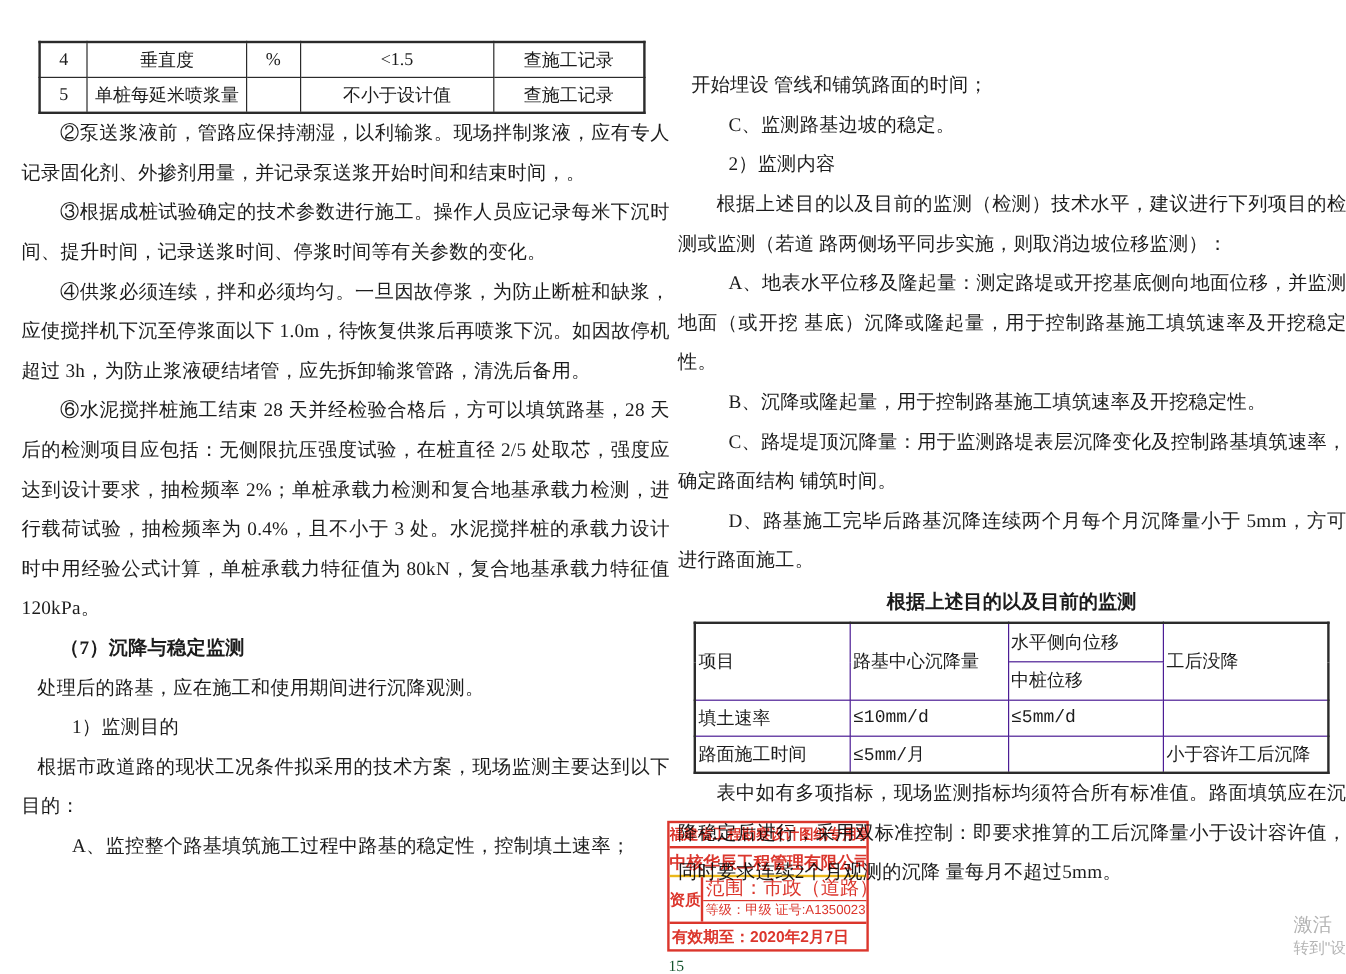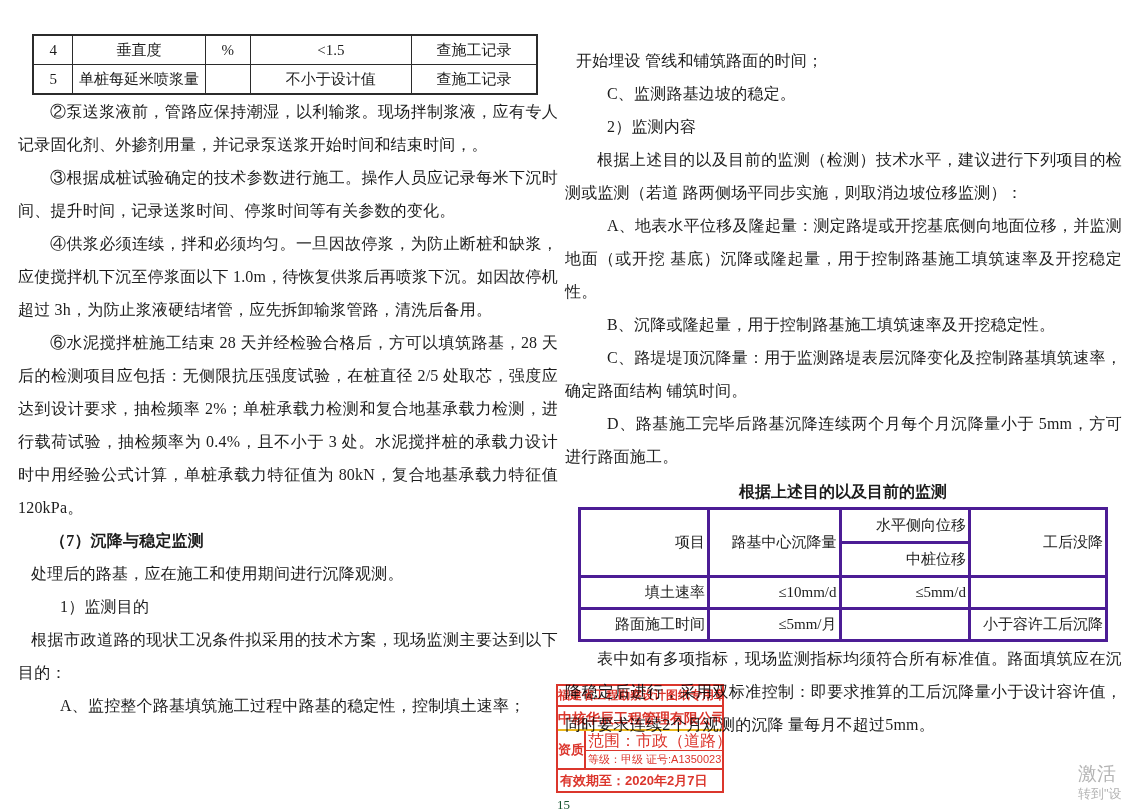--- a/index.html
+++ b/index.html
@@ -3,39 +3,39 @@
 <meta charset="utf-8">
 <style>
   html,body{margin:0;padding:0;background:#e9e9e9;}
   .page{
     position:relative;width:1122px;height:812px;background:#ffffff;
     overflow:hidden;font-family:"Liberation Serif","DejaVu Serif",serif;
     color:#1c1c1c;
   }
   .col{position:absolute;}
   .col-left{left:18px;top:34px;width:540px;}
-  .col-right{left:565px;top:44px;width:557px;}
+  .col-right{left:565px;top:55px;width:557px;}
   .col p{margin:0;font-size:16px;line-height:33px;text-align:justify;letter-spacing:.2px;}
   .indent{text-indent:32px;}
   .indent-sm{text-indent:13px;}
   .indent-lg{text-indent:42px;}
   .indent-xs{text-indent:11px;}
   .mt4{margin-top:4px;} .mt6{margin-top:6px;} .mt8{margin-top:8px;}
   .bold{font-weight:700;}
 
   
   table{border-collapse:collapse;}
   .spec-table{margin-left:14px;width:506px;font-size:15px;border:2px solid #2b2b2b;}
   .spec-table td{border:1px solid #2b2b2b;height:28px;text-align:center;padding:0 2px;}
 
   
   .table-title{margin:4px 0 0 13px;width:530px;text-align:center;font-size:16px;
                font-weight:700;line-height:30px;}
   .monitor-table{margin-left:13px;width:530px;font-size:15px;border:2px solid #2b2b2b;}
-  .monitor-table td{border:3px solid #4c1d95;text-align:right;padding:0 2px;}
+  .monitor-table td{border:1px solid #4c1d95;text-align:left;padding:0 2px;font-family:Liberation Mono, monospace;}
   .monitor-table .hrow td{height:31px;}
   .monitor-table .drow td{height:29px;}
 
   
   .stamp{
     position:absolute;left:556px;top:684px;width:164px;z-index:5;
     border:2px solid #d9261c;color:#d9261c;background:transparent;
     mix-blend-mode:multiply;opacity:.93;
     font-family:"Liberation Sans","DejaVu Sans",sans-serif;
     white-space:nowrap;
@@ -50,21 +50,21 @@
   .stamp-mid-rows{flex:1;min-width:0;}
   .stamp-scope{font-size:16px;line-height:19px;border-bottom:1px solid #d9261c;
                padding-left:2px;overflow:hidden;}
   .stamp-grade{font-size:11px;line-height:17px;padding-left:2px;overflow:hidden;}
   .stamp-validity{font-size:13px;line-height:21px;font-weight:700;padding-left:2px;overflow:hidden;}
 
   .page-number{position:absolute;left:557px;top:797px;font-size:13px;color:#14532d;}
 
   .watermark{position:absolute;left:1078px;top:762px;color:#b4b4b4;
              font-family:"Liberation Sans","DejaVu Sans",sans-serif;line-height:1.25;}
-  .wm1{font-size:19px;}
+  .wm1{font-size:16px;}
   .wm2{font-size:13px;}
 </style>
 </head>
 <body>
 
 <div class="page">
 
   <div class="col col-left">
 
     <table class="spec-table">

